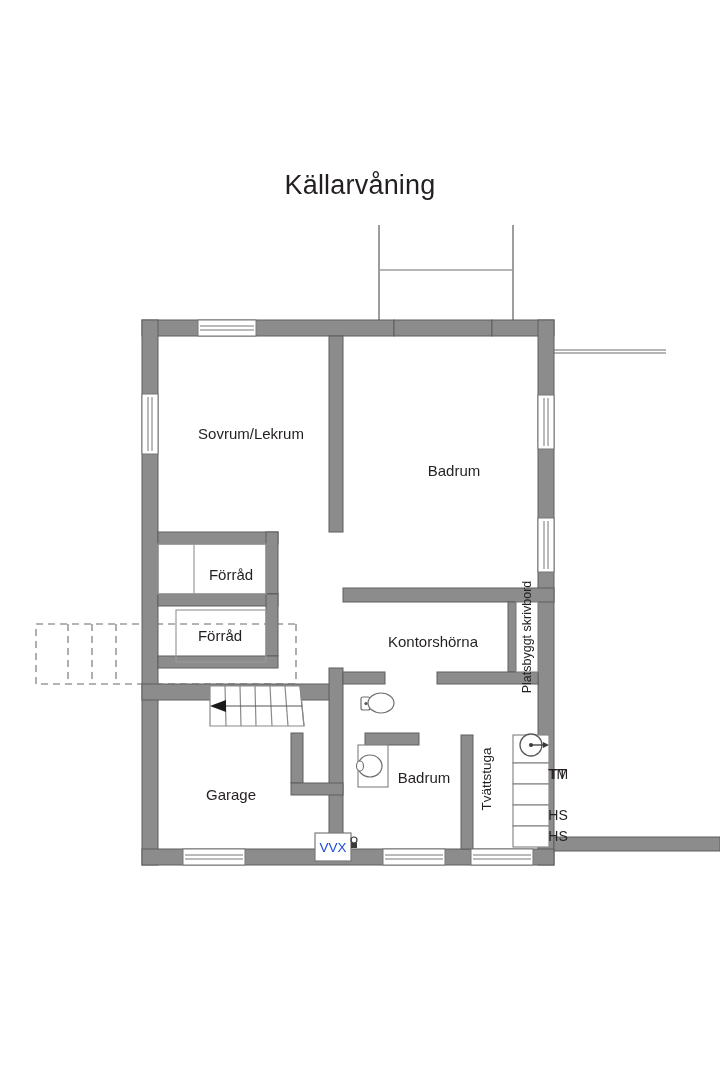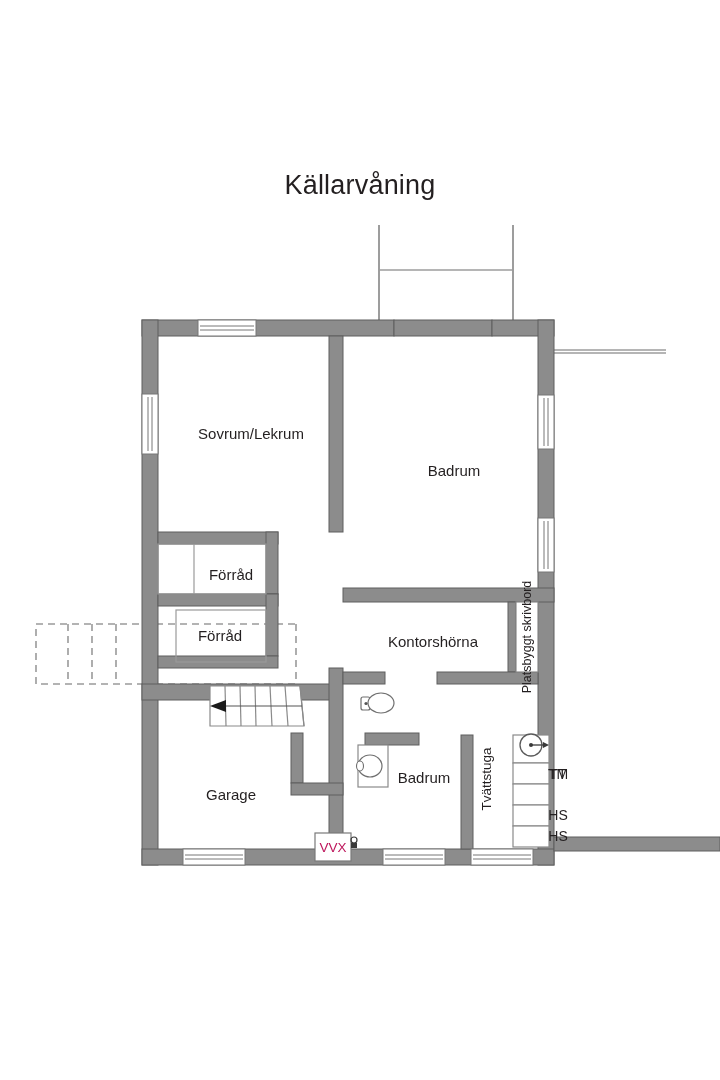--- a/index.html
+++ b/index.html
@@ -57,21 +57,21 @@
     position: absolute;
     font-size: 14px;
     color: #231f20;
     transform: translate(-50%, -50%);
     white-space: nowrap;
     margin-left: 27px;
   }
   .small-label {
     position: absolute;
     font-size: 13.5px;
-    color: #be185d;
+    color: #1d4ed8;
     transform: translate(-50%, -50%);
     white-space: nowrap;
   }
   .desk-label {
     position: absolute;
     font-size: 12.5px;
     color: #231f20;
     white-space: nowrap;
     writing-mode: vertical-rl;
     text-orientation: mixed;

